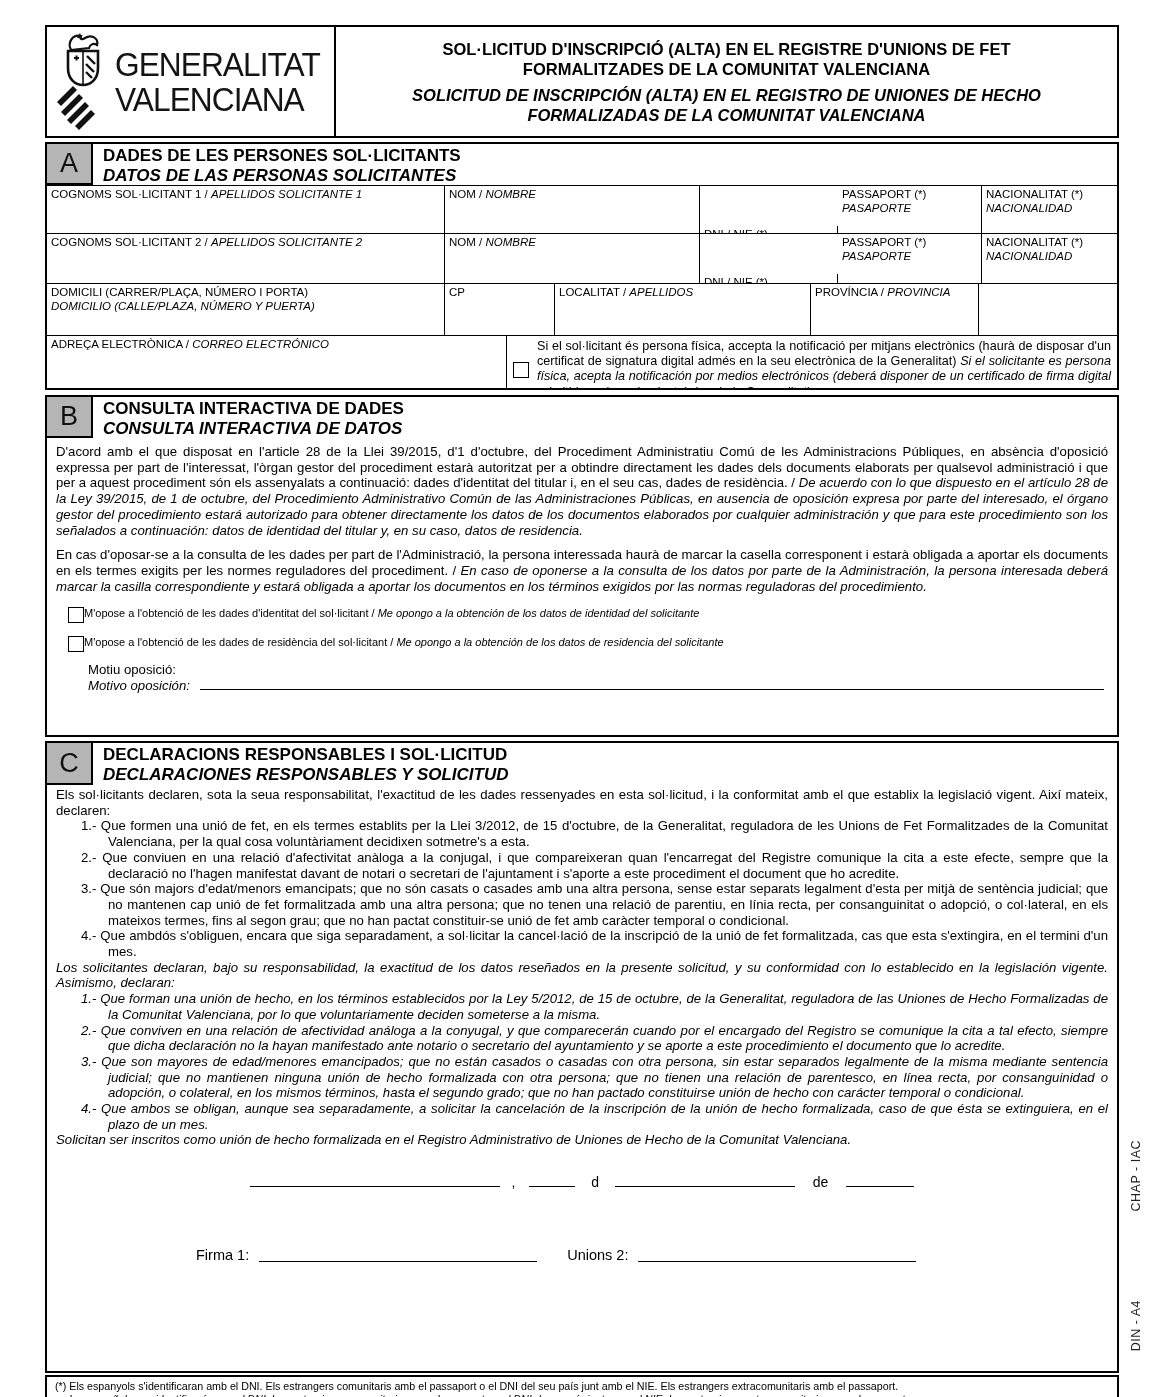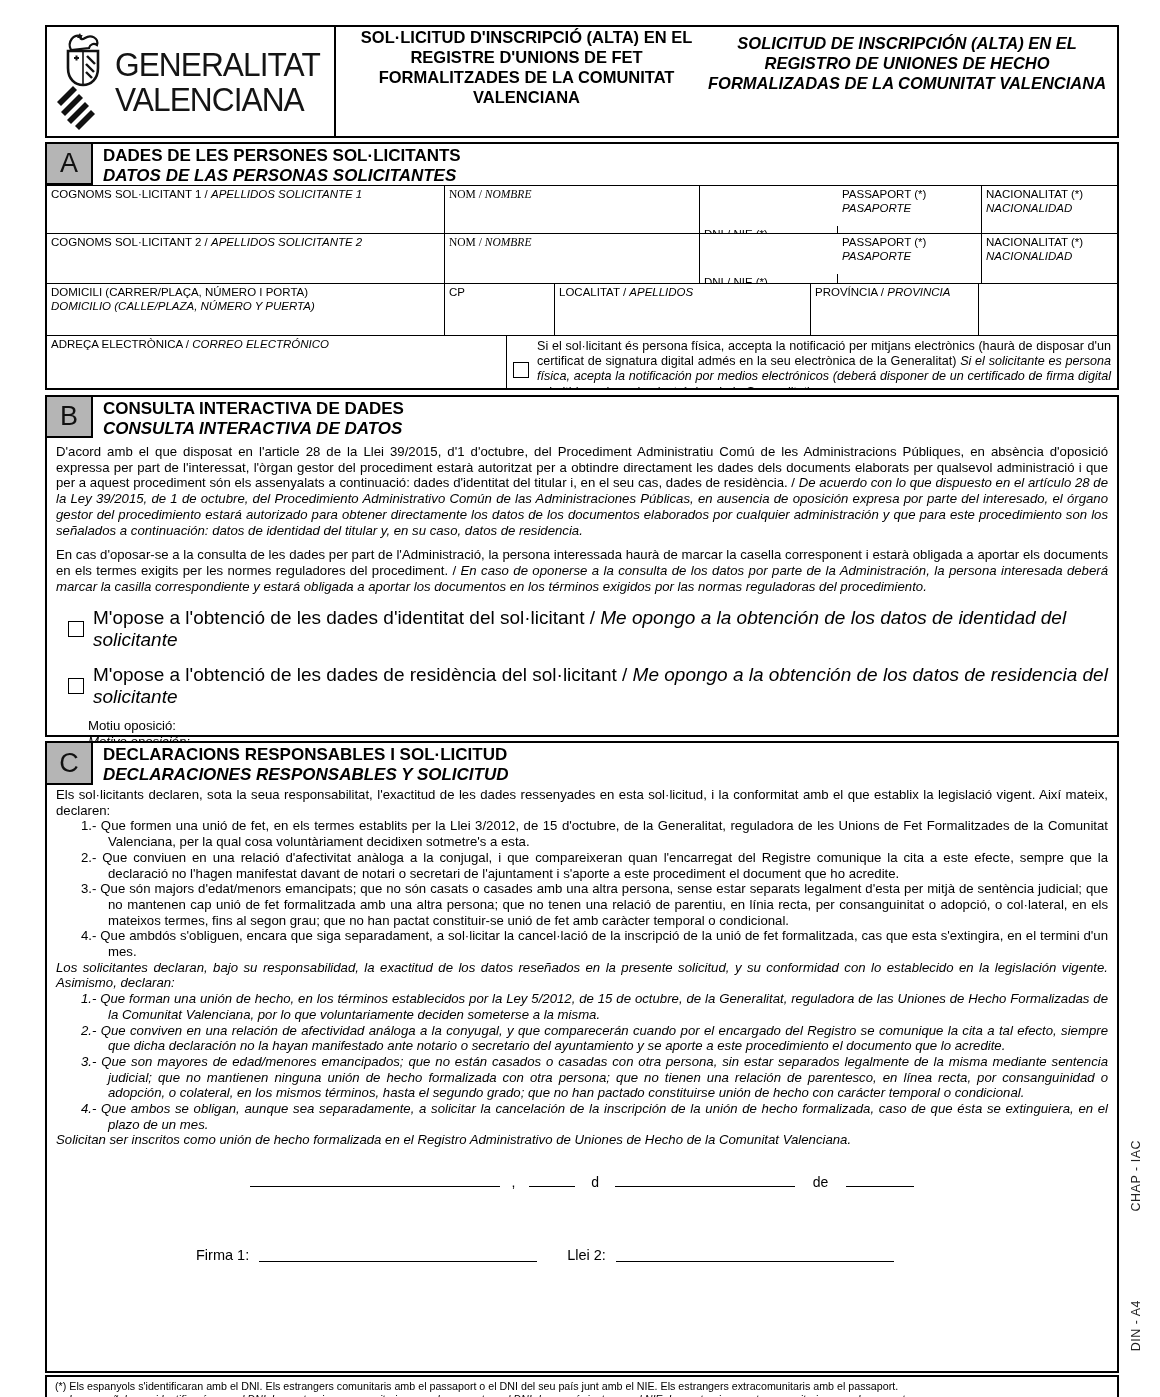--- a/index.html
+++ b/index.html
@@ -7,53 +7,53 @@
         font-family:"Liberation Sans",sans-serif;color:#000;}
   .box{position:absolute;border:2px solid #000;box-sizing:border-box;background:#fff;}
   .i{font-style:italic;}
 
   
   #header-box{left:45px;top:25px;width:1074px;height:113px;display:flex;}
   .logo-cell{width:289px;border-right:2px solid #000;display:flex;align-items:center;
              padding-left:6px;box-sizing:border-box;}
   .logo-text{font-size:33px;line-height:35px;letter-spacing:-1px;color:#141414;
              transform:scaleX(.96);transform-origin:left center;white-space:nowrap;}
-  .title-cell{flex:1;display:flex;flex-direction:row;justify-content:center;
+  .title-cell{flex:1;display:flex;flex-direction:column;justify-content:center;
               text-align:center;padding:0 10px;}
   .title-ca{font-weight:bold;font-size:16.5px;line-height:20px;}
   .title-es{font-weight:bold;font-style:italic;font-size:16.5px;line-height:20px;margin-top:6px;}
 
   
   .sec-head{display:flex;align-items:stretch;}
   .letter-box{width:46px;background:#b5b5b5;border-right:2px solid #000;border-bottom:2px solid #000;
               display:flex;align-items:center;justify-content:center;font-size:27px;color:#111;
               box-sizing:border-box;flex:none;}
   .sec-titles{padding:2px 0 0 10px;}
   .sec-t1{font-weight:bold;font-size:17px;line-height:20px;}
   .sec-t2{font-weight:bold;font-style:italic;font-size:17px;line-height:20px;}
 
   
   #secA{left:45px;top:142px;width:1074px;height:248px;}
   .a-row{display:flex;border-top:1.5px solid #000;box-sizing:border-box;}
   .a-cell{border-right:1.5px solid #000;box-sizing:border-box;padding:2px 4px;
           font-size:11.5px;line-height:13.5px;overflow:hidden;}
   .a-cell.last{border-right:none;}
-  .r12-c1{width:398px;} .r12-c2{width:255px;font-family:Liberation Serif, serif;} .r12-c3{width:138px;margin-top:40px;} .r12-c4{width:144px;} .r12-c5{flex:1;}
+  .r12-c1{width:398px;} .r12-c2{width:255px;} .r12-c3{width:138px;margin-top:40px;} .r12-c4{width:144px;} .r12-c5{flex:1;}
   .r3-c1{width:398px;} .r3-c2{width:110px;} .r3-c3{width:256px;} .r3-c4{width:168px;} .r3-c5{flex:1;}
   .r4-c1{width:460px;} .r4-c2{flex:1;}
   .notif{position:relative;padding:3px 6px 2px 30px;font-size:12.6px;line-height:15.2px;text-align:justify;}
   .chk{display:inline-block;width:16px;height:16px;border:1.5px solid #000;background:#fff;
        box-sizing:border-box;flex:none;}
   .notif .chk{position:absolute;left:6px;top:26px;}
 
   
   #secB{left:45px;top:395px;width:1074px;height:342px;}
   .body-txt{font-size:13.2px;line-height:15.7px;text-align:justify;}
   #secB .content{padding:0 9px;}
-  .chk-line{display:flex;align-items:center;gap:9px;margin:13px 0 0 12px;font-size:19px;}
+  .chk-line{display:flex;margin:13px 0 0 12px;font-size:11px;}
   .motiu{display:flex;margin:10px 0 0 32px;align-items:flex-end;}
   .motiu-labels{font-size:13.2px;line-height:15.5px;flex:none;}
   .motiu-line{flex:1;border-bottom:1.4px solid #000;margin:0 4px 3px 10px;height:14px;}
 
   
   #secC{left:45px;top:741px;width:1074px;height:632px;}
   #secC .content{padding:2px 9px 0 9px;}
   .c-item{padding-left:52px;text-indent:-27px;}
   .date-row{margin-top:24px;text-align:center;font-size:14px;white-space:nowrap;}
   .u-line{display:inline-block;border-bottom:1.4px solid #000;height:14px;vertical-align:baseline;}
@@ -257,21 +257,21 @@
         <span class="u-line" style="width:46px;"></span>
         <span style="margin:0 12px;">d</span>
         <span class="u-line" style="width:180px;"></span>
         <span style="margin:0 14px;">de</span>
         <span class="u-line" style="width:68px;"></span>
       </div>
 
       <div class="firma-row">
         <span>Firma 1:</span>
         <span class="firma-line"></span>
-        <span>Llei 2:</span>
+        <span>Unions 2:</span>
         <span class="firma-line"></span>
       </div>
     </div>
   </div>
 
   <div class="box" id="footnote-box">
     <div class="foot1">(*) Els espanyols s'identificaran amb el DNI. Els estrangers comunitaris amb el passaport o el DNI del seu país junt amb el NIE. Els estrangers extracomunitaris amb el passaport.</div>
     <div class="foot2">Los españoles se identificarán con el DNI. Los extranjeros comunitarios con el pasaporte o el DNI de su país junto con el NIE. Los extranjeros extracomunitarios con el pasaporte</div>
   </div>
 

